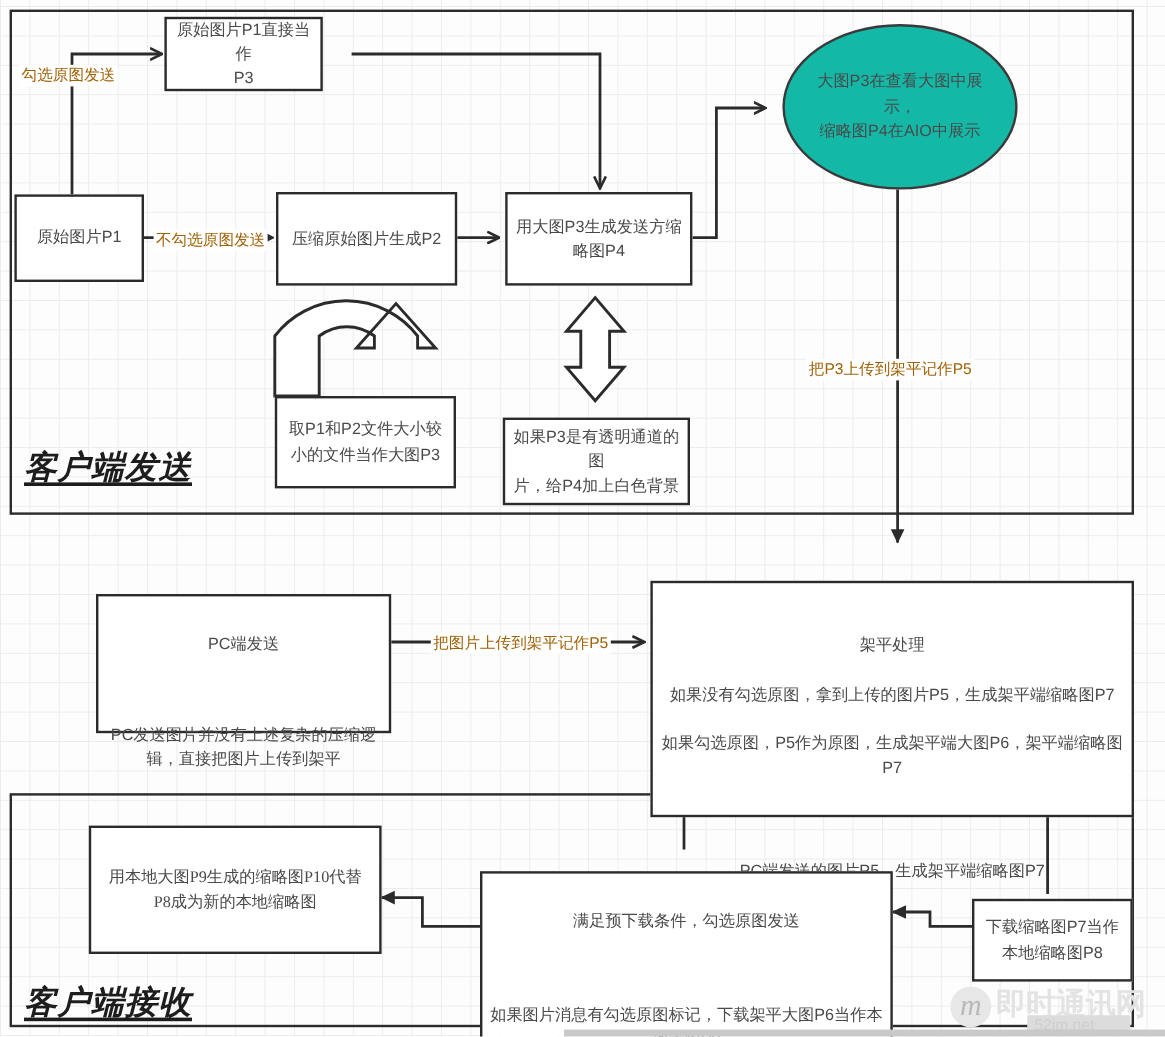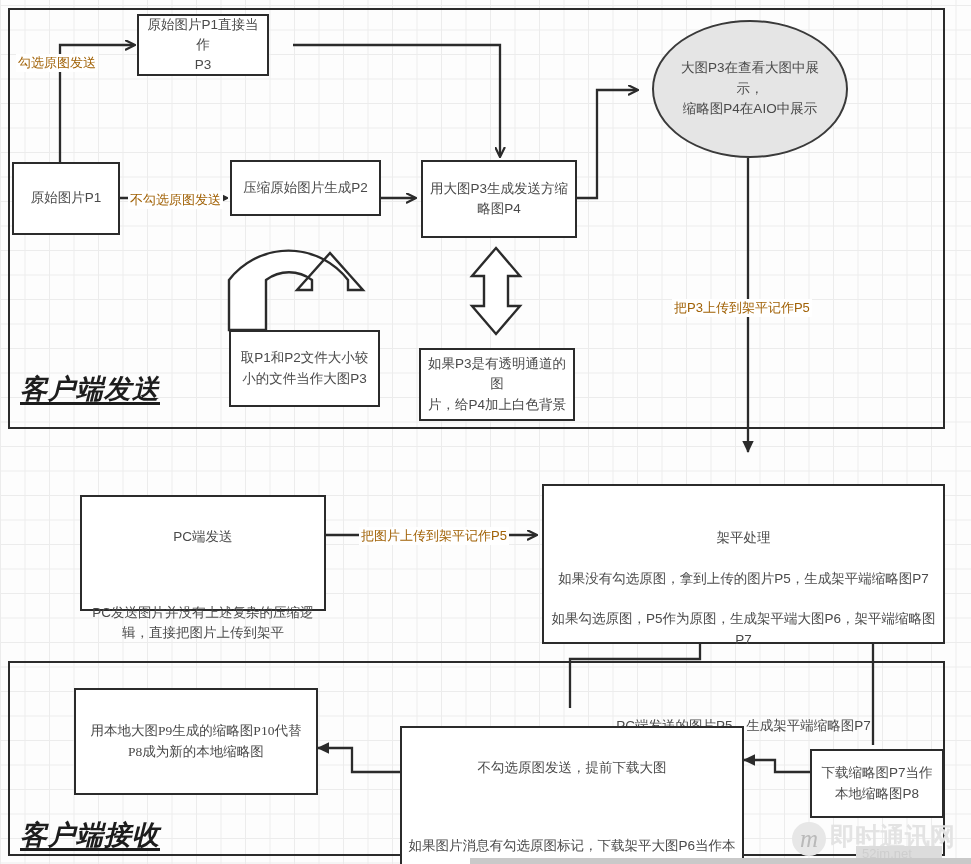--- a/index.html
+++ b/index.html
@@ -69,21 +69,21 @@
     font-size: 13px;
     color: #a16207;
     background: #ffffff;
     white-space: nowrap;
     padding: 0 2px;
   }
   .ellipse-node {
     position: absolute;
     border: 2px solid #3a3a3a;
     border-radius: 50%;
-    background: #e5e5e5;
+    background: #14b8a6;
     color: #4a4a4a;
     display: flex;
     align-items: center;
     justify-content: center;
     text-align: center;
     font-size: 13.5px;
     line-height: 1.55;
     white-space: pre-line;
     padding: 10px 18px;
   }
@@ -210,51 +210,51 @@
                L484,276
                L472,276 Z"></path>
     </g>
   </svg>
 
   <div class="node" style="left:12px; top:162px; width:108px; height:73px;">原始图片P1</div>
 
   <div class="node" style="left:137px; top:14px; width:132px; height:62px;">原始图片P1直接当作
 P3</div>
 
-  <div class="node" style="left:230px; top:160px; width:151px; height:56px;">压缩原始图片生成P2</div>
+  <div class="node" style="left:230px; top:160px; width:151px; height:78px;">压缩原始图片生成P2</div>
 
   <div class="node" style="left:421px; top:160px; width:156px; height:78px;">用大图P3生成发送方缩
 略图P4</div>
 
   <div class="node" style="left:229px; top:330px; width:151px; height:77px;">取P1和P2文件大小较
 小的文件当作大图P3</div>
 
   <div class="node" style="left:419px; top:348px; width:156px; height:73px;">如果P3是有透明通道的图
 片，给P4加上白色背景</div>
 
   <div class="ellipse-node" style="left:652px; top:20px; width:196px; height:138px;">大图P3在查看大图中展示，
 缩略图P4在AIO中展示</div>
 
   <div class="node multiline-node" style="left:80px; top:463px; width:246px; height:116px; flex-direction:column;">
     <span class="ln">PC端发送</span>
     <span class="gap"></span>
     <span class="ln" style="white-space:pre-line;">PC发送图片并没有上述复杂的压缩逻
 辑，直接把图片上传到架平</span>
   </div>
 
-  <div class="node multiline-node" style="left:542px; top:452px; width:403px; height:160px; flex-direction:column; justify-content:flex-start; padding-top:22px;">
+  <div class="node multiline-node" style="left:542px; top:452px; width:403px; height:197px; flex-direction:column; justify-content:flex-start; padding-top:22px;">
     <span class="ln">架平处理</span>
     <span class="ln">如果没有勾选原图，拿到上传的图片P5，生成架平端缩略图P7</span>
     <span class="ln">如果勾选原图，P5作为原图，生成架平端大图P6，架平端缩略图P7</span>
     <span class="gap" style="height:26px;"></span>
     <span class="ln">PC端发送的图片P5，生成架平端缩略图P7</span>
   </div>
 
   <div class="node multiline-node" style="left:400px; top:694px; width:344px; height:162px; flex-direction:column; justify-content:flex-start; padding-top:10px;">
-    <span class="ln">不勾选原图发送，提前下载大图</span>
+    <span class="ln">满足预下载条件，勾选原图发送</span>
     <span class="gap" style="height:17px;"></span>
     <span class="ln" style="white-space:pre-line;">如果图片消息有勾选原图标记，下载架平大图P6当作本
 地大图P9</span>
     
     
   </div>
 
   <div class="node" style="left:74px; top:688px; width:244px; height:107px;font-family:Liberation Serif, serif;">用本地大图P9生成的缩略图P10代替
 P8成为新的本地缩略图</div>
 

